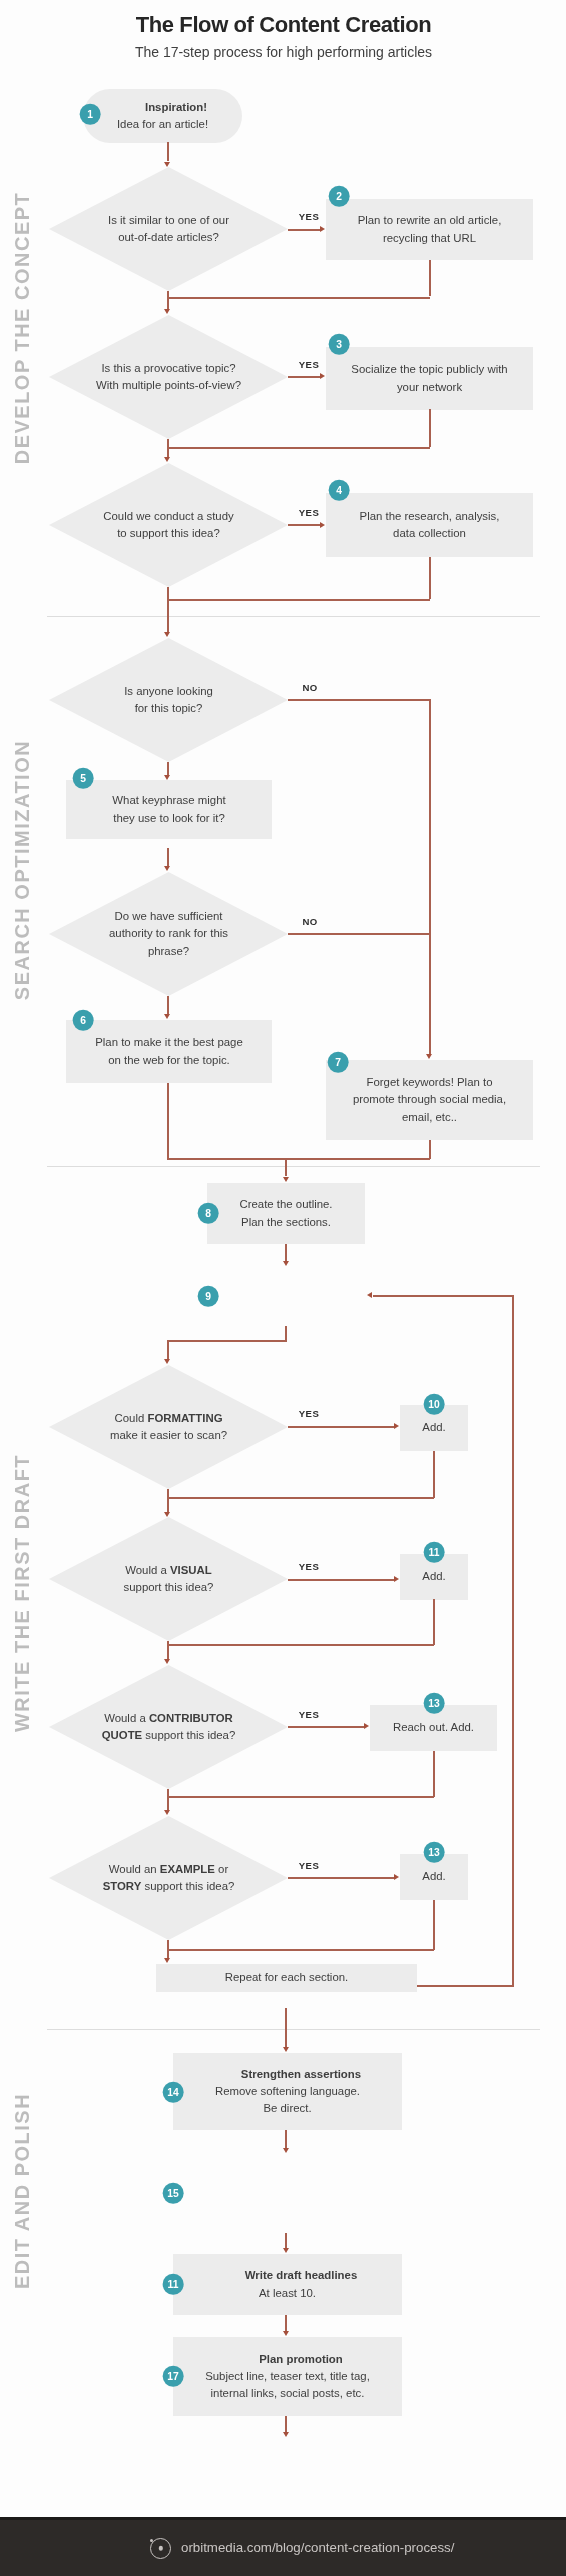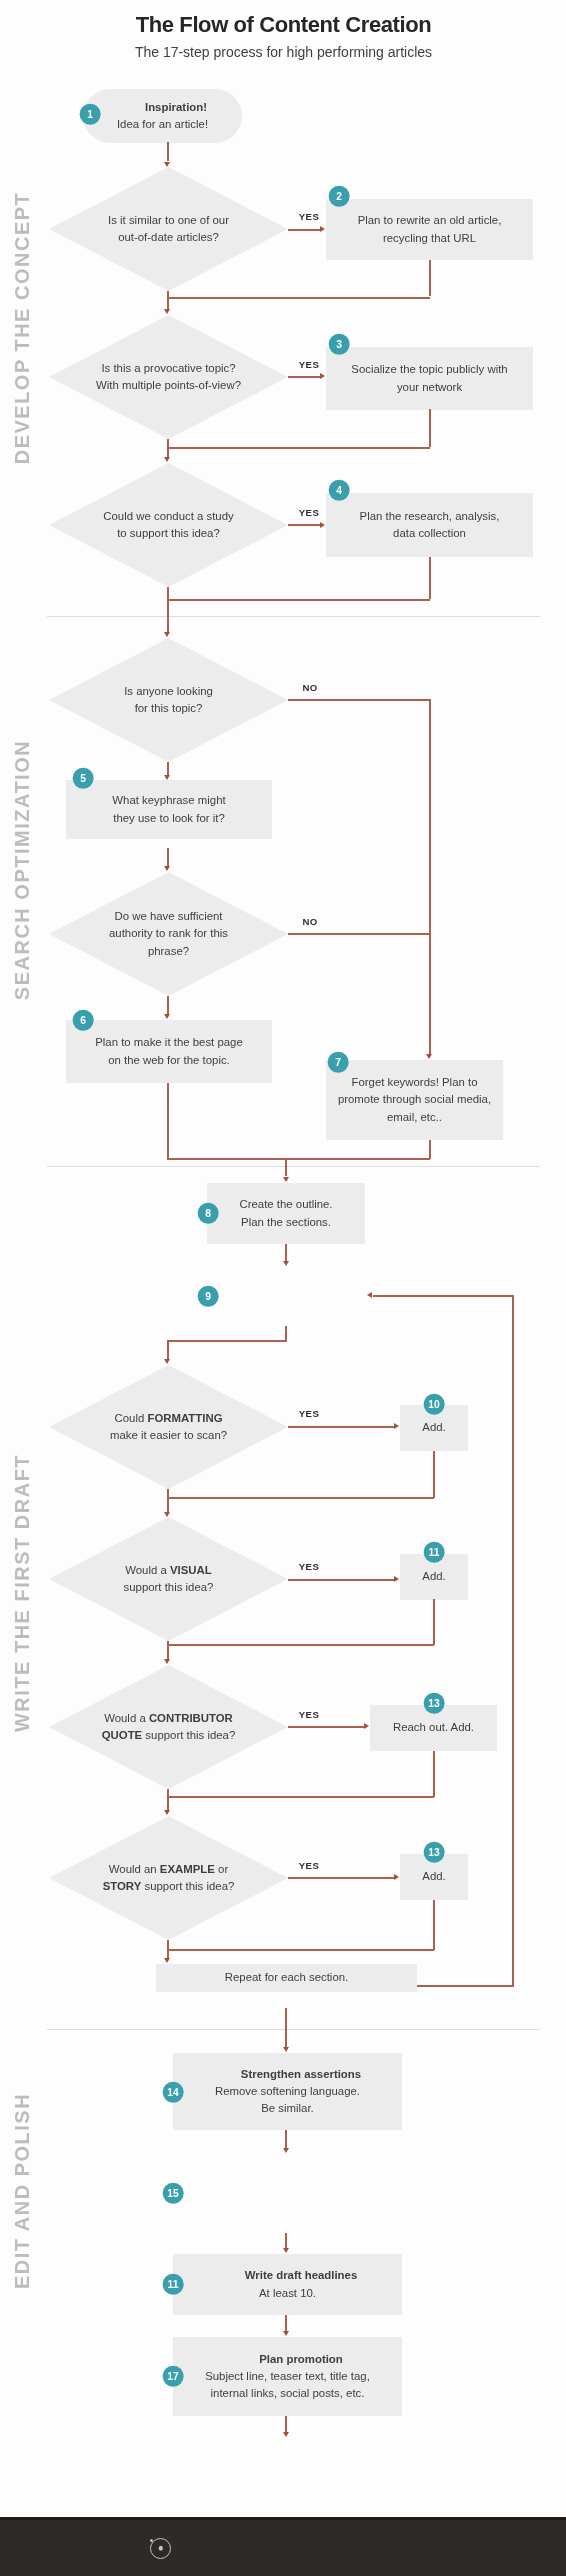--- a/index.html
+++ b/index.html
@@ -143,21 +143,21 @@
       <span class="ln">they use to look for it?</span>
   </div>
   <div class="n" style="left:83px;top:778px">5</div>
 
   <div class="box" style="left:66px;top:1020px;width:206px;height:63px">
     <span class="ln">Plan to make it the best page</span>
       <span class="ln">on the web for the topic.</span>
   </div>
   <div class="n" style="left:83px;top:1020px">6</div>
 
-  <div class="box" style="left:326px;top:1060px;width:177px;height:80px">
+  <div class="box" style="left:326px;top:1060px;width:207px;height:80px">
     <span class="ln">Forget keywords! Plan to</span>
       <span class="ln">promote through social media,</span>
       <span class="ln">email, etc..</span>
   </div>
   <div class="n" style="left:338px;top:1062px">7</div>
 
   <div class="box" style="left:207px;top:1183px;width:158px;height:61px">
     <span class="ln">Create the outline.</span>
       <span class="ln">Plan the sections.</span>
   </div>
@@ -185,21 +185,21 @@
   </div>
   <div class="n" style="left:434px;top:1852px">13</div>
 
   <div class="box" style="left:156px;top:1964px;width:261px;height:28px">
     <span class="ln">Repeat for each section.</span>
   </div>
 
   <div class="box" style="left:173px;top:2053px;width:229px;height:77px">
     <span class="bhead">Strengthen assertions</span>
     <span class="ln">Remove softening language.</span>
-      <span class="ln">Be similar.</span>
+      <span class="ln">Be direct.</span>
   </div>
   <div class="n" style="left:173px;top:2092px">14</div>
 
   <div class="n" style="left:173px;top:2193px">15</div>
 
   <div class="box" style="left:173px;top:2254px;width:229px;height:61px">
     <span class="bhead">Write draft headlines</span>
     <span class="ln">At least 10.</span>
   </div>
   <div class="n" style="left:173px;top:2284px">11</div>
@@ -304,16 +304,17 @@
   <div class="arrr" style="left:364px;top:1723px"></div>
   <div class="arrr" style="left:394px;top:1874px"></div>
 
   <div class="arrl" style="left:367px;top:1292px"></div>
 
   <div class="footer">
     <div class="orbit">
       <div class="orbit-dot"></div>
       <div class="orbit-sat"></div>
     </div>
+    <div class="furl">orbitmedia.com/blog/content-creation-process/</div>
   </div>
 
 </div>
 
 
 </body></html>

